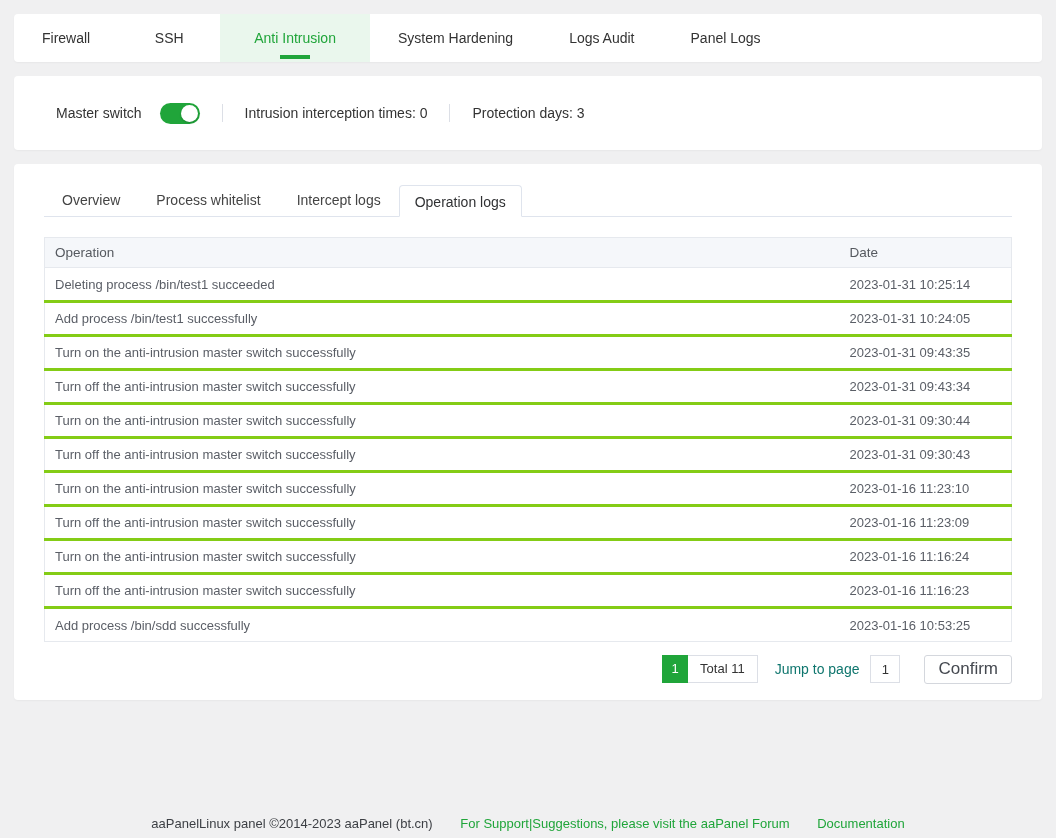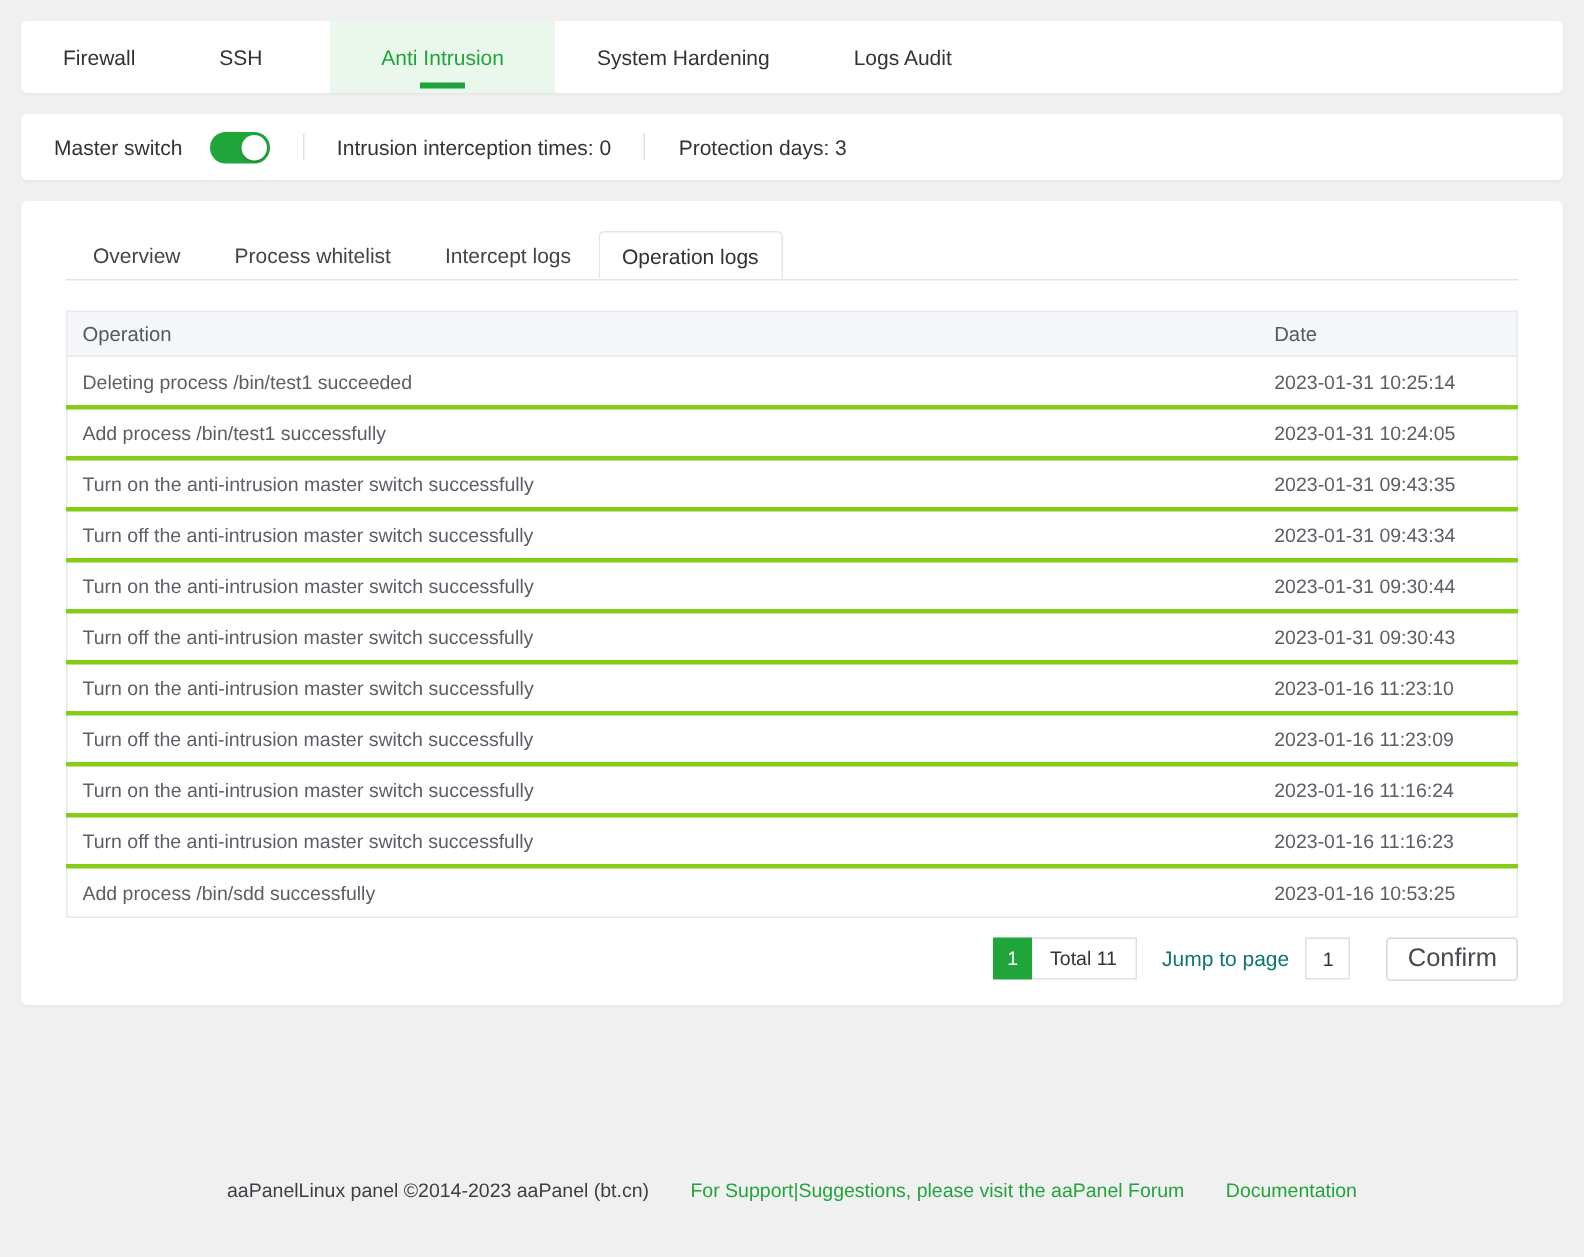--- a/index.html
+++ b/index.html
@@ -17,54 +17,54 @@
     box-shadow: 0 1px 2px rgba(0,0,0,0.04);
   }
 
   
   .top-tabs { display: flex; height: 48px; overflow: hidden; }
   .top-tab {
     height: 48px; line-height: 48px;
     padding: 0 28px;
     font-size: 14px; color: #333;
     cursor: pointer; position: relative;
-    min-width: 102px; text-align: left;
+    min-width: 102px; text-align: center;
   }
   .top-tab.active {
     background: #eaf7ed;
     color: var(--accent, #20a53a);
     padding: 0 34px;
   }
   .top-tab.active::after {
     content: ""; position: absolute;
     left: 50%; transform: translateX(-50%);
     bottom: 3px; width: 30px; height: 4px;
     background: var(--accent, #20a53a);
   }
 
   
-  .status-bar { display: flex; align-items: center; height: 44px; padding: 0 22px; }
+  .status-bar { display: flex; align-items: center; height: 74px; padding: 0 42px; }
   .status-label { font-size: 14px; color: #333; }
   .toggle {
     width: 40px; height: 21px; border-radius: 11px;
     background: var(--accent, #20a53a);
     margin-left: 18px; position: relative; cursor: pointer;
   }
   .toggle .knob {
     position: absolute; top: 2px; right: 2px;
     width: 17px; height: 17px; border-radius: 50%;
     background: #fff; box-shadow: 0 1px 2px rgba(0,0,0,0.2);
   }
   .v-divider { width: 1px; height: 18px; background: #dcdfe6; margin: 0 22px; }
   .status-metric { font-size: 14px; color: #333; }
 
   
   .content-card { padding: 20px 30px 18px 30px; height: 536px; }
 
-  .inner-tabs { display: flex; border-bottom: 1px solid #dfe4ed; height: 33px; align-items: flex-start; }
+  .inner-tabs { display: flex; border-bottom: 1px solid #dfe4ed; height: 33px; align-items: center; }
   .inner-tab {
     height: 32px; line-height: 32px;
     padding: 0 18px; font-size: 14px; color: #444;
     cursor: pointer;
   }
   .inner-tab.active {
     background: #fff;
     border: 1px solid #dfe4ed;
     border-bottom: 1px solid #fff;
     border-radius: 4px 4px 0 0;
@@ -136,20 +136,21 @@
 </style>
 </head>
 <body style="background: rgb(240, 240, 241);">
 
 <div class="card top-tabs">
   <div class="top-tab">Firewall</div>
   <div class="top-tab">SSH</div>
   <div class="top-tab active">Anti Intrusion</div>
   <div class="top-tab">System Hardening</div>
   <div class="top-tab">Logs Audit</div>
+  <div class="top-tab">Panel Logs</div>
 </div>
 
 <div class="card status-bar">
   <span class="status-label">Master switch</span>
   <div class="toggle">
     <div class="knob"></div>
   </div>
   <div class="v-divider"></div>
   <span class="status-metric">Intrusion interception times: 0</span>
   <div class="v-divider"></div>

